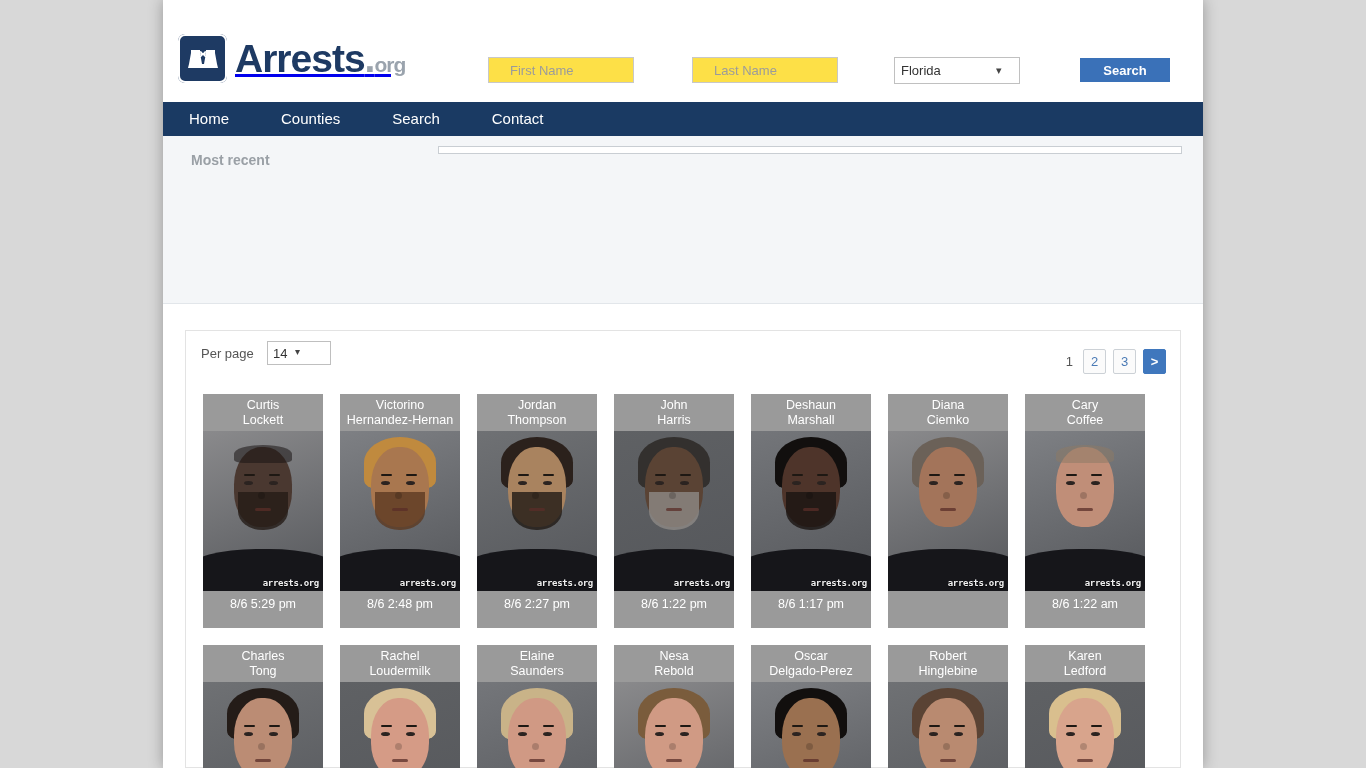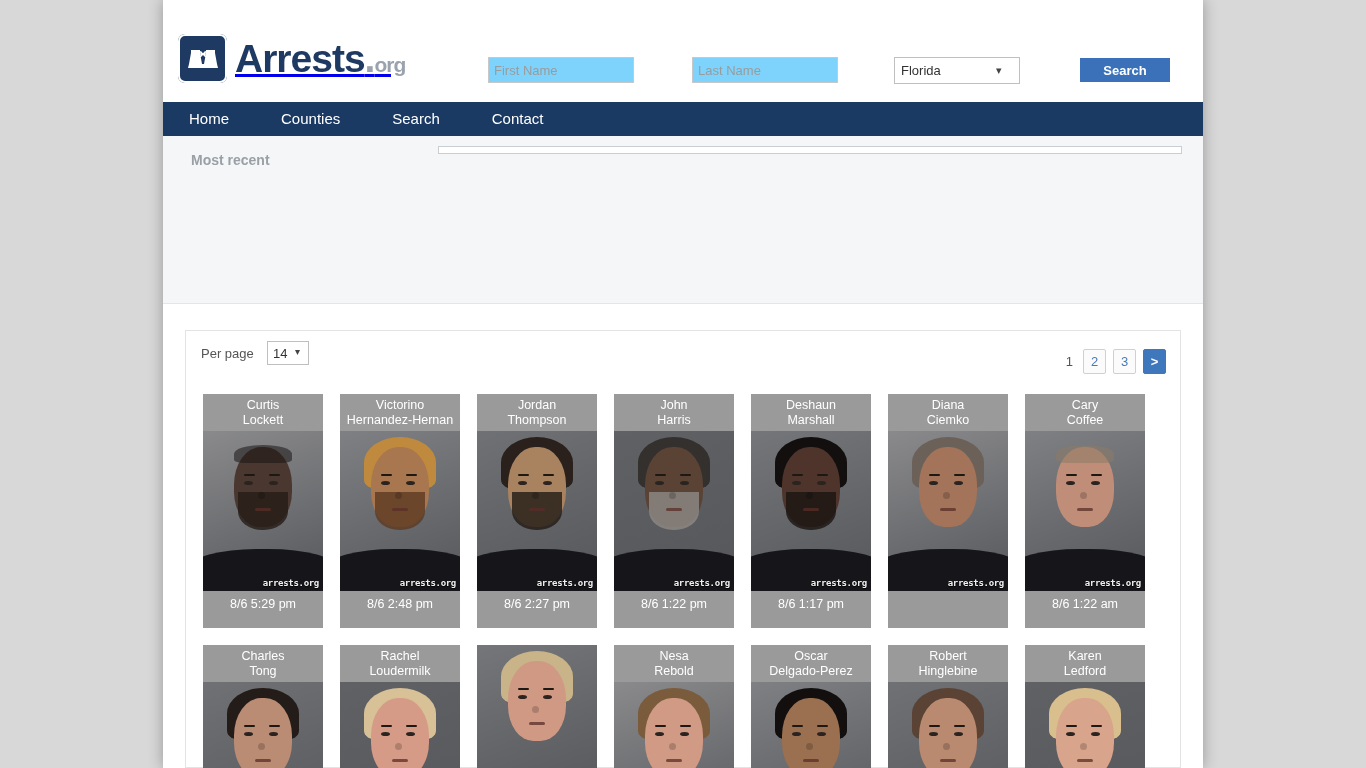--- a/index.html
+++ b/index.html
@@ -48,24 +48,24 @@
     letter-spacing: -1px;
     line-height: 1;
   }
   .logo-text .dot { color: #9aa3ad; }
   .logo-text .org { color: #9aa3ad; font-size: 21px; }
 
   .inp {
     position: absolute; top: 57px;
     height: 26px;
     border: 1px solid #c8c8c8;
-    background: #7dd3fc;
+    background: #fde047;
     font-size: 13px;
     color: #333;
-    padding: 0 5px;
+    padding: 0 21px;
     font-family: "Liberation Sans", sans-serif;
   }
   .inp::placeholder { color: #9b9b9b; }
   #first-name { left: 325px; width: 146px; }
   #last-name  { left: 529px; width: 146px; }
   .state-sel {
     position: absolute; left: 731px; top: 57px;
     width: 126px; height: 27px;
     border: 1px solid #c0c0c0;
     background: #ffffff;
@@ -142,21 +142,21 @@
   .toolbar {
     position: relative;
     height: 46px;
   }
   .perpage-label {
     position: absolute; left: 15px; top: 15px;
     font-size: 13px; color: #555;
   }
   .perpage-sel {
     position: absolute; left: 81px; top: 10px;
-    width: 42px; height: 24px;
+    width: 64px; height: 24px;
     border: 1px solid #bfbfbf;
     background: #fff;
     font-size: 13px; color: #333;
     padding-left: 5px;
     font-family: "Liberation Sans", sans-serif;
     -webkit-appearance: none; appearance: none;
   }
   .perpage-arrow {
     position: absolute; left: 109px; top: 15px;
     font-size: 10px; color: #444; pointer-events: none;
@@ -478,20 +478,21 @@
               <div class="p-head" style="left:26%;top:10%;width:48%;height:50%;background:#d59b86"></div>
               <div class="p-brow" style="left:34%;top:27%"></div>
               <div class="p-brow" style="left:55%;top:27%"></div>
               <div class="p-eye" style="left:34%;top:31%"></div>
               <div class="p-eye" style="left:55%;top:31%"></div>
               <div class="p-nose" style="left:46%;top:38%"></div>
               <div class="p-mouth" style="left:43%;top:48%"></div>
             </div>
           </a>
           <a class="card" href="#">
+            <div class="card-name"><span>Elaine</span><br><span>Saunders</span></div>
             <div class="mug">
               <div class="bg" style="background:linear-gradient(160deg,#74767a 0%,#55575b 100%)"></div>
               <div class="p-hair" style="left:20%;top:4%;width:60%;height:32%;background:#c9b388"></div>
               <div class="p-head" style="left:26%;top:10%;width:48%;height:50%;background:#d09984"></div>
               <div class="p-brow" style="left:34%;top:27%"></div>
               <div class="p-brow" style="left:55%;top:27%"></div>
               <div class="p-eye" style="left:34%;top:31%"></div>
               <div class="p-eye" style="left:55%;top:31%"></div>
               <div class="p-nose" style="left:46%;top:38%"></div>
               <div class="p-mouth" style="left:43%;top:48%"></div>

